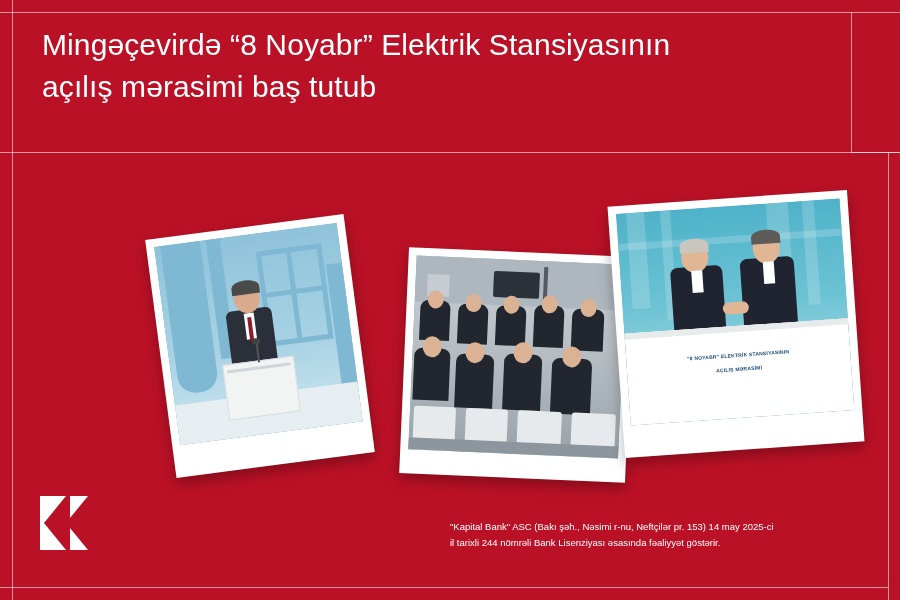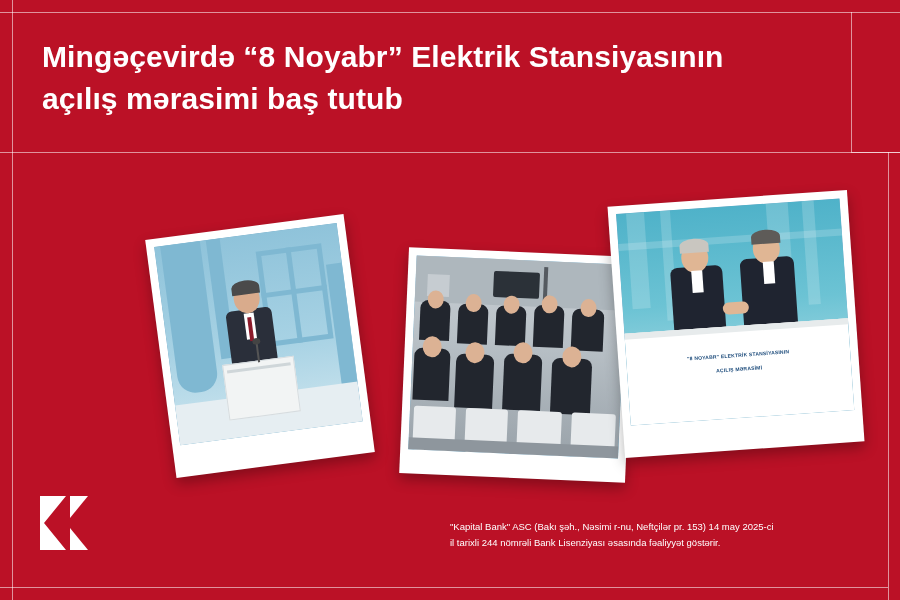--- a/index.html
+++ b/index.html
@@ -21,26 +21,26 @@
     background: rgba(255,255,255,0.55);
   }
   .rule-v {
     position: absolute;
     width: 1px;
     background: rgba(255,255,255,0.55);
   }
   
   #headline {
     position: absolute;
-    left: 42px; top: 36px;
+    left: 42px; top: 24px;
     width: 760px;
     color: #ffffff;
     font-size: 30px;
     line-height: 1.40;
-    font-weight: bold;
+    font-weight: normal;
     letter-spacing: 0.1px;
     white-space: pre-line;
   }
   
   .photo {
     position: absolute;
     background: #ffffff;
     box-shadow: 0 6px 14px rgba(0,0,0,0.30);
   }
   .photo .inner {

